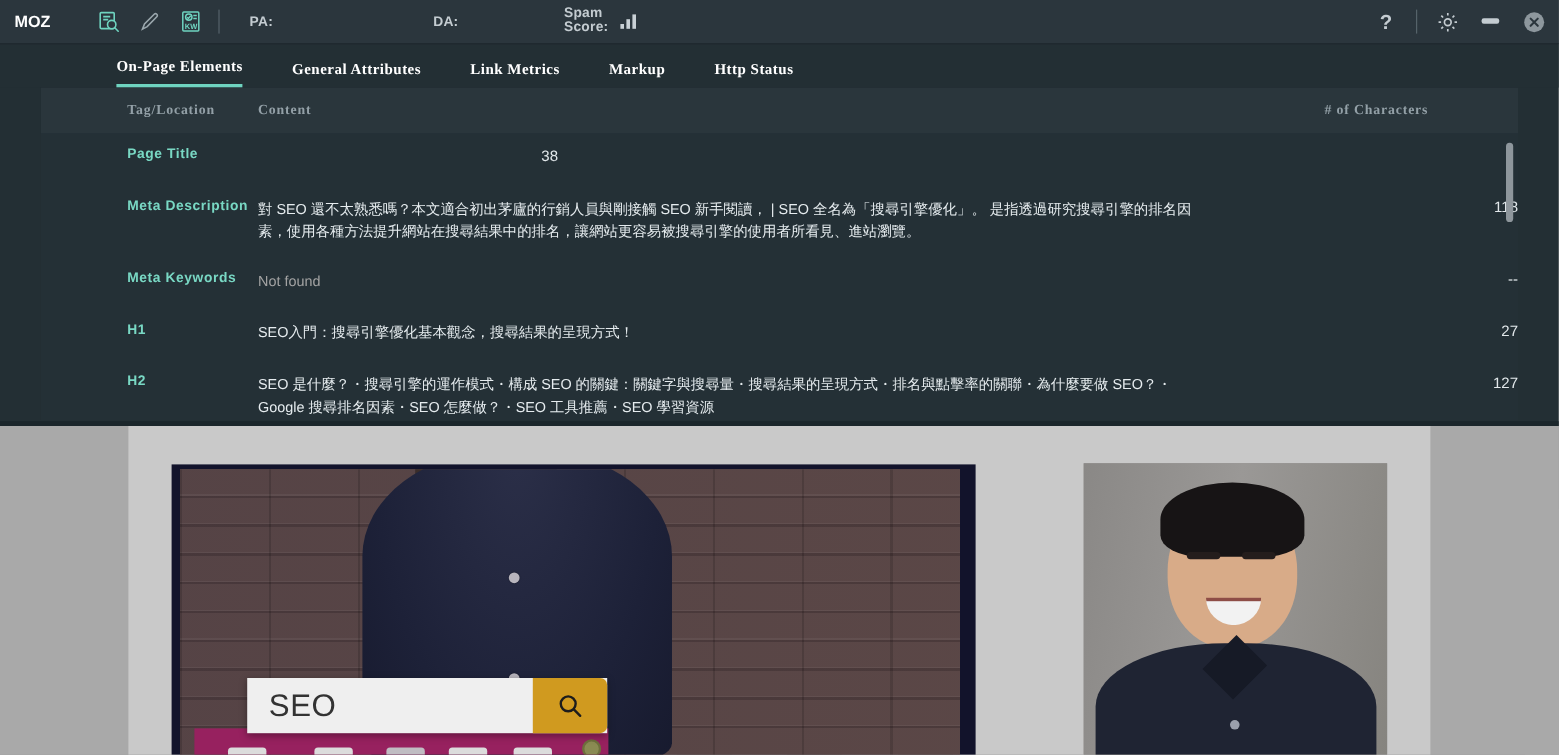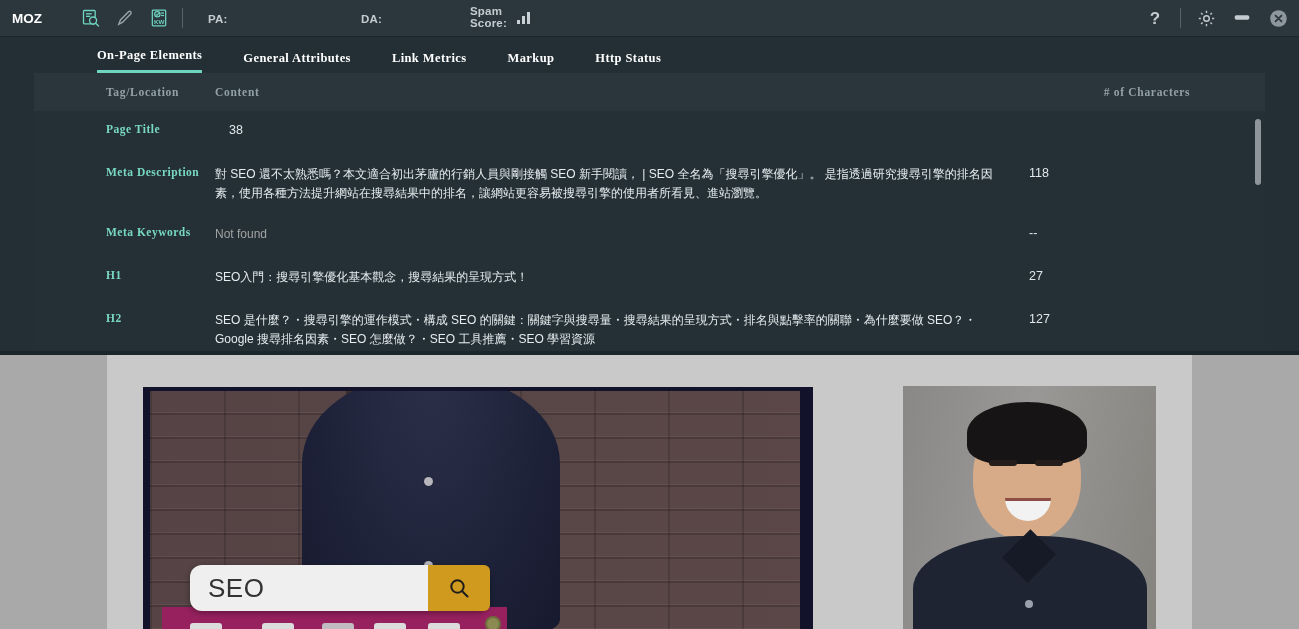--- a/index.html
+++ b/index.html
@@ -85,24 +85,24 @@
     border-radius: 50%;
     background: #b8b5bd;
     left: 274px;
     box-shadow: 0 0 1px rgba(0,0,0,.6);
   }
   .btn-dot.b1 { top: 86px; }
   .btn-dot.b2 { top: 170px; }
 
   .searchbar {
     position: absolute;
-    left: 40px; top: 174px;
+    left: 56px; top: 174px;
     width: 300px; height: 46px;
     background: #efefef;
-    border-radius: 12px;
+    border-radius: 0;
     box-shadow: 0 2px 6px rgba(0,0,0,.35);
     display: flex; align-items: center;
   }
   .searchbar .sb-text {
     font-size: 26px;
     color: #333;
     padding-left: 18px;
     letter-spacing: .5px;
     font-family: "Liberation Sans", sans-serif;
   }
@@ -346,41 +346,42 @@
     min-height: 21px;
   }
   .trow .c1 {
     width: 181px;
     padding-left: 72px;
     box-sizing: border-box;
     color: #79d8c4;
     font-size: 11.5px;
     font-weight: bold;
     letter-spacing: .5px;
-    font-family: Liberation Serif, serif;
+    font-family: Liberation Sans, sans-serif;
     padding-top: 1px;
   }
   .trow .c2 {
     flex: 1;
     padding-right: 16px;
     color: #e6ecef;
     font-size: 12px;
     line-height: 19px;
     word-break: break-word;
   }
   .trow .c2.muted {
     color: #a3a3a3;
   }
   .trow .c3 {
     width: 250px;
     padding-left: 14px;
     box-sizing: border-box;
     color: #e2e8eb;
     font-size: 12.5px;
     padding-top: 1px;
+    text-align: right;
   }
 
   .scrollbar-track {
     position: absolute;
     right: 4px; top: 46px;
     width: 6px; height: 224px;
   }
   .scrollbar-thumb {
     position: absolute;
     top: 0; left: 0;

